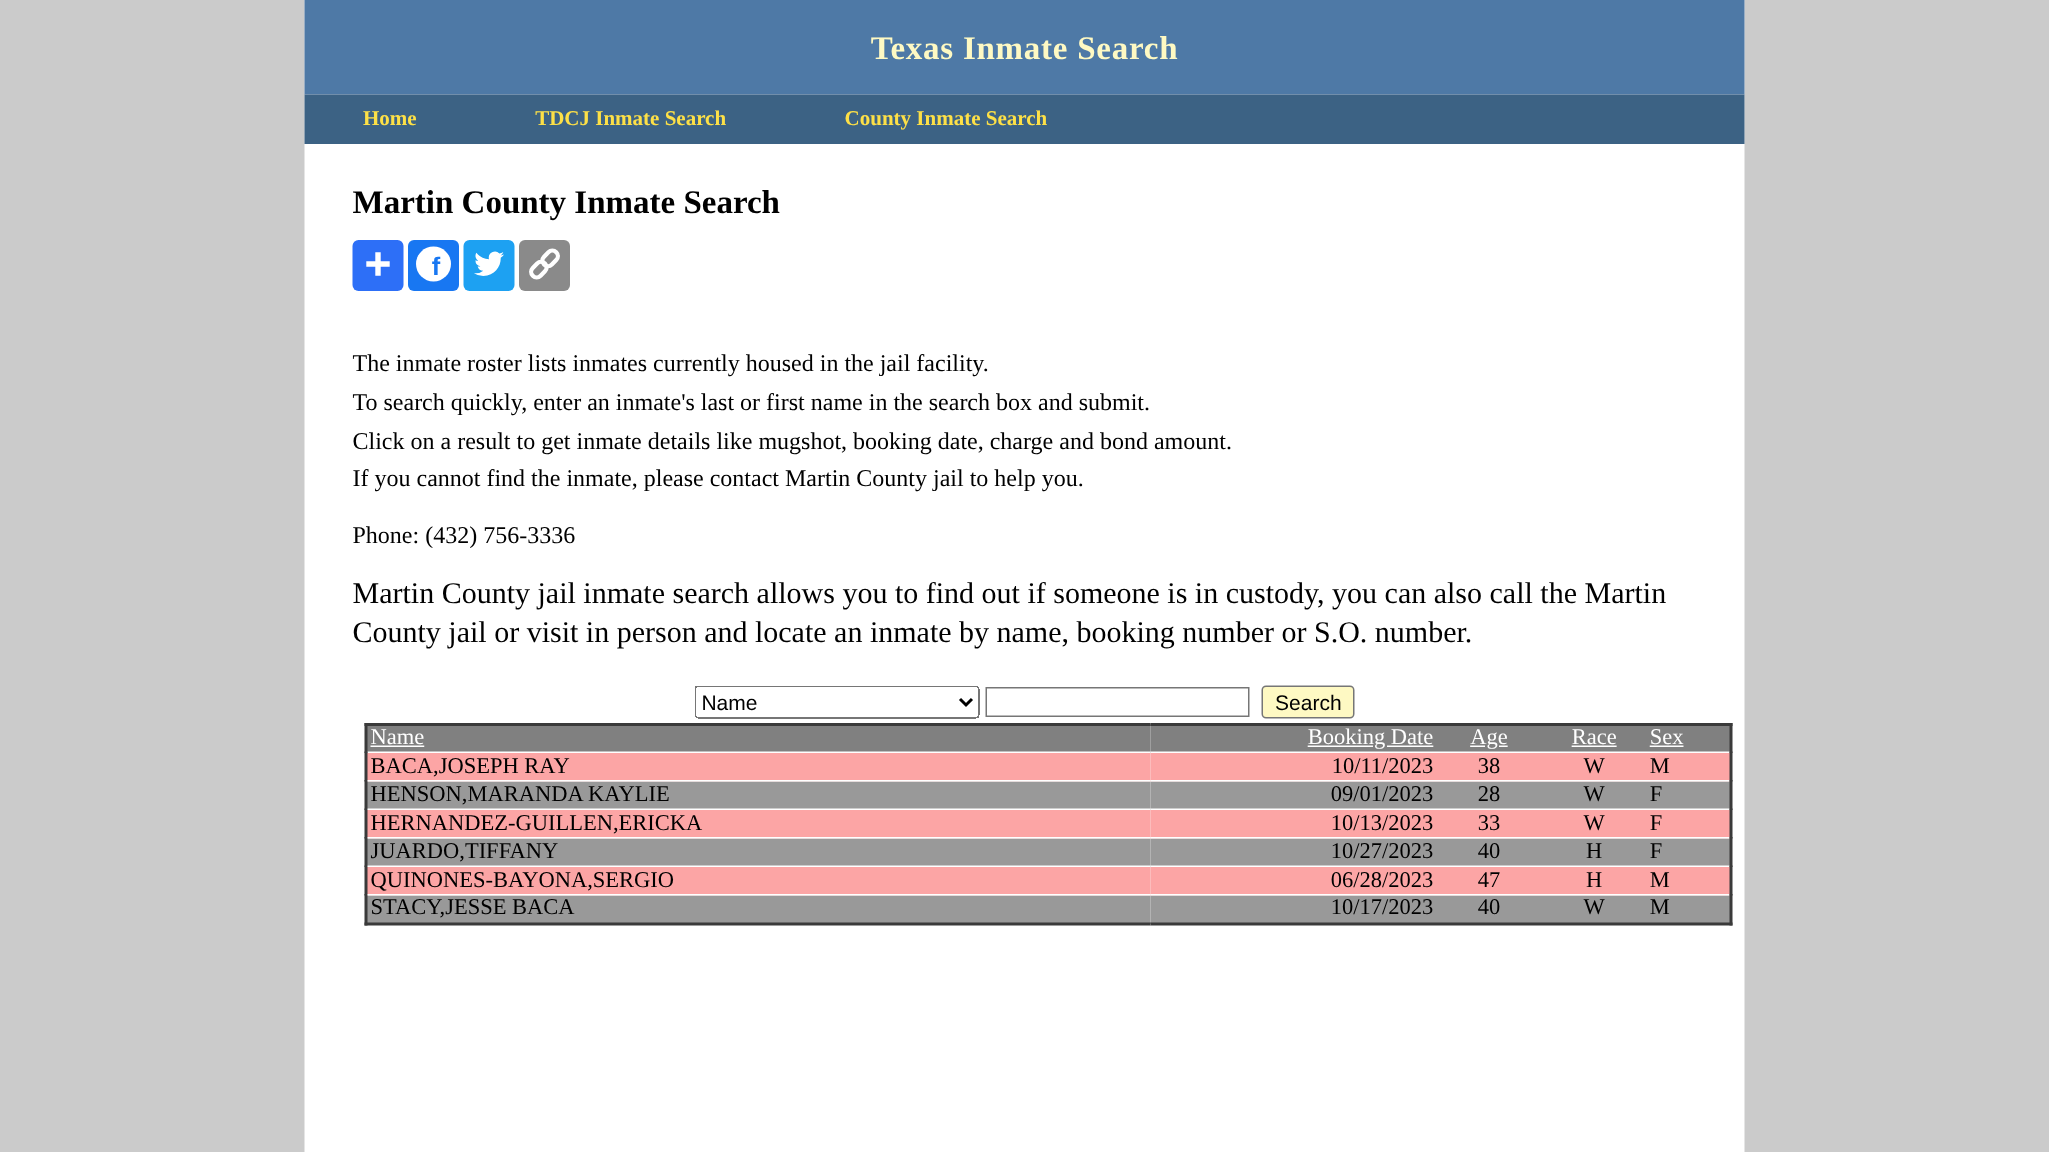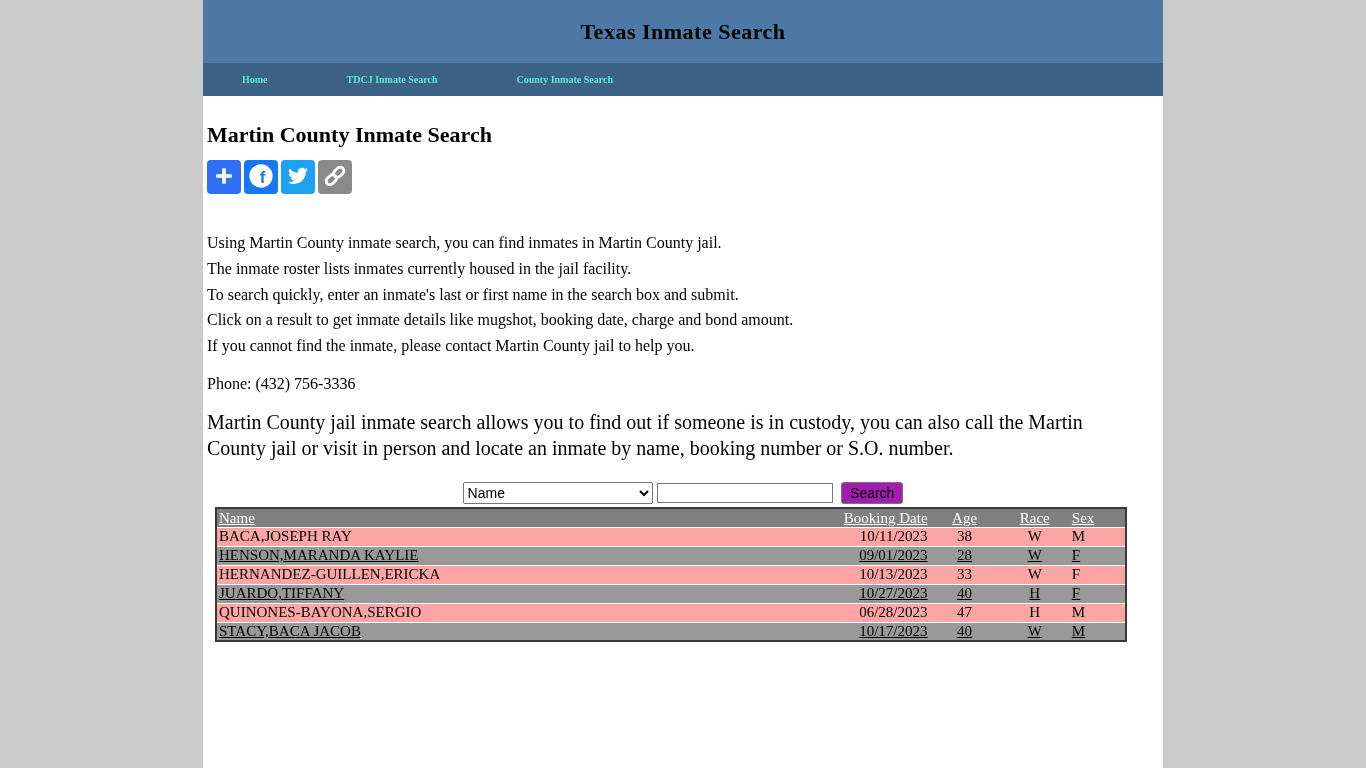--- a/index.html
+++ b/index.html
@@ -17,44 +17,44 @@
   }
   
   .site-header {
     background: #4e79a6;
     height: 63px;
     display: flex;
     align-items: center;
     justify-content: center;
   }
   .site-title {
-    color: #000000;
+    color: #fef9c3;
     font-size: 22px;
     font-weight: bold;
     letter-spacing: 0.5px;
     margin: 0;
   }
   .site-nav {
     background: #3c6284;
     height: 33px;
     display: flex;
     align-items: center;
     padding-left: 39px;
   }
   .nav-item {
-    color: #5eead4;
-    font-size: 10px;
+    color: #fde047;
+    font-size: 14px;
     font-weight: bold;
     text-decoration: none;
     margin-right: 79px;
     cursor: pointer;
     white-space: nowrap;
   }
   
-  .main { padding: 0 4px; }
+  .main { padding: 0 32px; }
   .page-heading {
     font-size: 22px;
     font-weight: bold;
     margin: 26px 0 12px 0;
   }
   .share-row { display: flex; gap: 3px; margin: 10px 0 0 0; }
   .share-btn {
     width: 34px; height: 34px;
     border-radius: 4px;
     display: flex; align-items: center; justify-content: center;
@@ -97,21 +97,21 @@
     border: 1px solid #767676;
     margin-left: 4px;
     vertical-align: middle;
     font-family: "Liberation Sans", sans-serif;
   }
   .search-button {
     height: 22px;
     font-size: 14px;
     margin-left: 4px;
     vertical-align: middle;
-    background: #a21caf;
+    background: #fef9c3;
     border: 1px solid #767676;
     border-radius: 3px;
     padding: 0 8px;
     cursor: pointer;
     font-family: "Liberation Sans", sans-serif;
   }
 
   
   .inmate-table {
     border-collapse: collapse;
@@ -128,21 +128,21 @@
     white-space: nowrap;
   }
   .inmate-table thead th { background: #808080; }
   .inmate-table th a { color: #ffffff; text-decoration: underline; cursor: pointer; }
   .col-name { text-align: left; width: 522px; }
   .col-booking { text-align: right; width: 190px; }
   .col-age { text-align: center; width: 70px; }
   .col-race { text-align: center; width: 70px; }
   .col-sex { text-align: left; width: 56px; }
   .row-even td { background: #fca5a5; }
-  .row-odd td { background: #999999; text-decoration: underline; }
+  .row-odd td { background: #999999; }
   .inmate-table tbody tr { cursor: pointer; }
 </style>
 </head>
 <body>
 
 <div class="page">
 
   <div class="site-header">
     <h1 class="site-title">Texas Inmate Search</h1>
   </div>
@@ -186,21 +186,20 @@
             <g transform="rotate(-45 12 12)" fill="none" stroke="#ffffff" stroke-width="2.6">
               <rect x="1.8" y="8.6" width="10.6" height="6.8" rx="3.4"></rect>
               <rect x="11.6" y="8.6" width="10.6" height="6.8" rx="3.4"></rect>
             </g>
           </svg>
         </span>
       </button>
     </div>
 
     <div class="intro">
-      <div class="text-line">Using Martin County inmate search, you can find inmates in Martin County jail.</div>
       <div class="text-line">The inmate roster lists inmates currently housed in the jail facility.</div>
       <div class="text-line">To search quickly, enter an inmate's last or first name in the search box and submit.</div>
       <div class="text-line">Click on a result to get inmate details like mugshot, booking date, charge and bond amount.</div>
       <div class="text-line">If you cannot find the inmate, please contact Martin County jail to help you.</div>
     </div>
 
     <div class="office">
       <div class="text-line">Phone: (432) 756-3336</div>
     </div>
 
@@ -253,21 +252,21 @@
           <td class="col-sex">F</td>
         </tr>
         <tr class="row-even">
           <td class="col-name">QUINONES-BAYONA,SERGIO</td>
           <td class="col-booking">06/28/2023</td>
           <td class="col-age">47</td>
           <td class="col-race">H</td>
           <td class="col-sex">M</td>
         </tr>
         <tr class="row-odd">
-          <td class="col-name">STACY,BACA JACOB</td>
+          <td class="col-name">STACY,JESSE BACA</td>
           <td class="col-booking">10/17/2023</td>
           <td class="col-age">40</td>
           <td class="col-race">W</td>
           <td class="col-sex">M</td>
         </tr>
       </tbody>
     </table>
 
   </div>
 </div>

